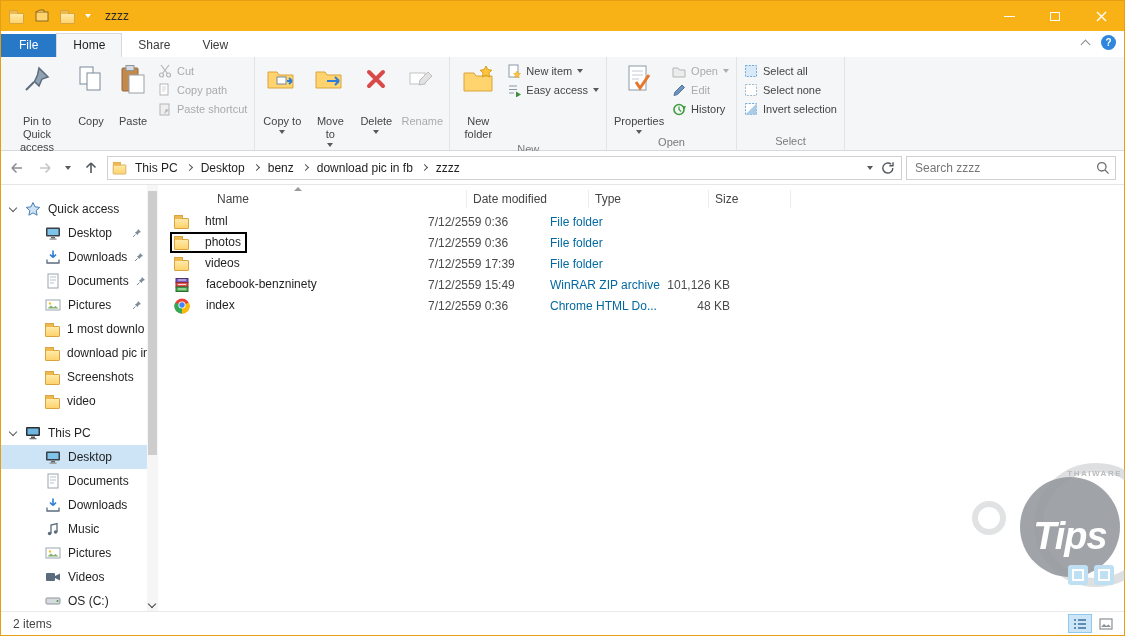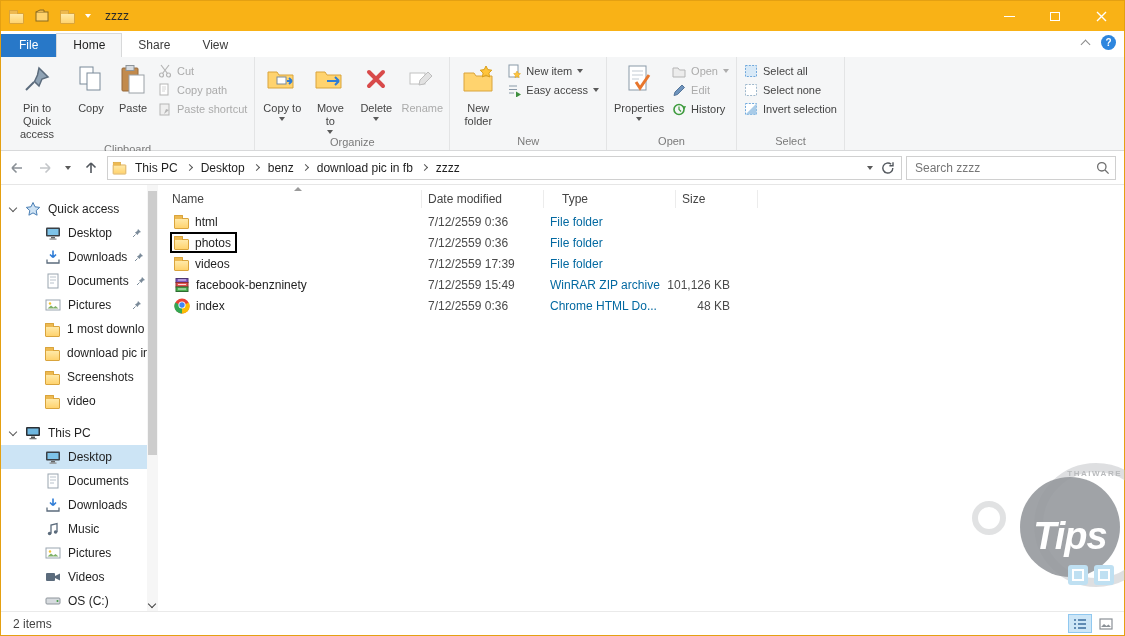--- a/index.html
+++ b/index.html
@@ -32,21 +32,21 @@
   .chev-up{width:7px;height:7px;border-left:1.5px solid #8a8a8a;border-top:1.5px solid #8a8a8a;transform:rotate(45deg);margin-top:3px;}
   .help{width:15px;height:15px;border-radius:50%;background:#2E86DE;color:#fff;font-size:10px;font-weight:bold;display:flex;align-items:center;justify-content:center;}
 
   
   .ribbon{height:94px;background:#F5F6F7;border-bottom:1px solid #D8D9DA;display:flex;flex:none;}
   .rgroup{display:flex;flex-direction:column;border-right:1px solid #E3E4E5;padding:2px 3px 0 3px;}
   .rgroup-content{display:flex;align-items:flex-start;flex:1;}
   .rgroup-label{text-align:center;font-size:11px;color:#7A7A7A;padding:0 4px 3px 4px;}
   .rbig{display:flex;flex-direction:column;align-items:center;padding:2px 5px;width:60px;cursor:default;}
   .rbig .ricon{height:36px;display:flex;align-items:center;justify-content:center;}
-  .rbig .rlabel{font-size:11px;line-height:13px;text-align:center;color:#444;margin-top:5px;}
+  .rbig .rlabel{font-size:11px;line-height:13px;text-align:center;color:#444;margin-top:18px;}
   .rbig .dd{margin-top:2px;}
   .rsmall-col{display:flex;flex-direction:column;justify-content:flex-end;gap:3px;padding-top:4px;}
   .rsmall{display:flex;align-items:center;gap:5px;font-size:11px;color:#444;padding:1px 4px;cursor:default;white-space:nowrap;}
   .dis{color:#ABABAB !important;}
   .dis .rlabel{color:#ABABAB;}
 
   
   .addrbar{height:34px;display:flex;align-items:center;padding:0 8px 0 4px;gap:4px;flex:none;border-bottom:1px solid #E6E6E6;background:#fff;}
   .navbtn{width:24px;height:24px;display:flex;align-items:center;justify-content:center;flex:none;cursor:default;}
   .addrbox{flex:1;height:24px;border:1px solid #D0D0D0;display:flex;align-items:center;padding:0 4px;gap:2px;background:#fff;}
@@ -68,30 +68,30 @@
   .side-item .expander{position:absolute;left:9px;width:6px;height:6px;border-right:1.4px solid #5a5a5a;border-bottom:1.4px solid #5a5a5a;transform:rotate(45deg);top:8px;}
   .side-item.selected{background:#CCE4F5;}
   .pin{margin-left:auto;margin-right:16px;flex:none;}
   .side-gap{height:8px;}
   .side-scroll{position:absolute;right:0;top:0;bottom:0;width:11px;background:#F6F6F6;}
   .side-thumb{position:absolute;left:1px;right:1px;top:6px;height:62%;background:#CDCDCD;}
   .side-sdown{position:absolute;left:2px;bottom:4px;width:6px;height:6px;border-right:1.5px solid #404040;border-bottom:1.5px solid #404040;transform:rotate(45deg);}
 
   
   .filearea{flex:1;padding-top:2px;position:relative;min-width:0;}
-  .lheader{display:flex;height:24px;align-items:center;position:relative;color:#444;}
+  .lheader{display:flex;height:24px;align-items:center;position:relative;color:#444;padding-left:45px;}
   .lcol{padding-left:6px;border-right:1px solid #ECECEC;height:18px;display:flex;align-items:center;}
   .col-name{width:264px;padding-left:14px;}
   .col-date{width:122px;}
-  .col-type{width:120px;margin-left:12px;}
+  .col-type{width:120px;}
   .col-size{width:82px;justify-content:flex-start;}
   .sortcaret{position:absolute;left:136px;top:0px;width:0;height:0;border-left:4px solid transparent;border-right:4px solid transparent;border-bottom:4px solid #9a9a9a;}
   .lrow{display:flex;height:21px;align-items:center;color:#1f1f1f;}
   .cell-name{width:264px;display:flex;align-items:center;gap:6px;padding-left:14px;}
-  .cell-name .namewrap{display:inline-flex;align-items:center;gap:6px;padding:1px 4px 1px 2px;}
+  .cell-name .namewrap{display:inline-flex;gap:16px;padding:1px 4px 1px 2px;}
   .lrow.selected .namewrap{outline:2px solid #000;}
   .cell-date{width:122px;color:#4a4a4a;padding-left:6px;}
   .cell-type{width:120px;color:#0369a1;padding-left:6px;}
   .cell-size{width:82px;color:#4a4a4a;text-align:right;padding-right:16px;}
 
   
   .statusbar{height:24px;border-top:1px solid #EAEAEA;display:flex;align-items:center;padding:0 12px;flex:none;color:#444;position:relative;background:#fff;}
   .viewbtns{position:absolute;right:6px;top:2px;display:flex;gap:2px;}
   .viewbtn{width:24px;height:19px;display:flex;align-items:center;justify-content:center;border:1px solid transparent;}
   .viewbtn.sel{background:#CDE6F7;border-color:#90C8F0;}

